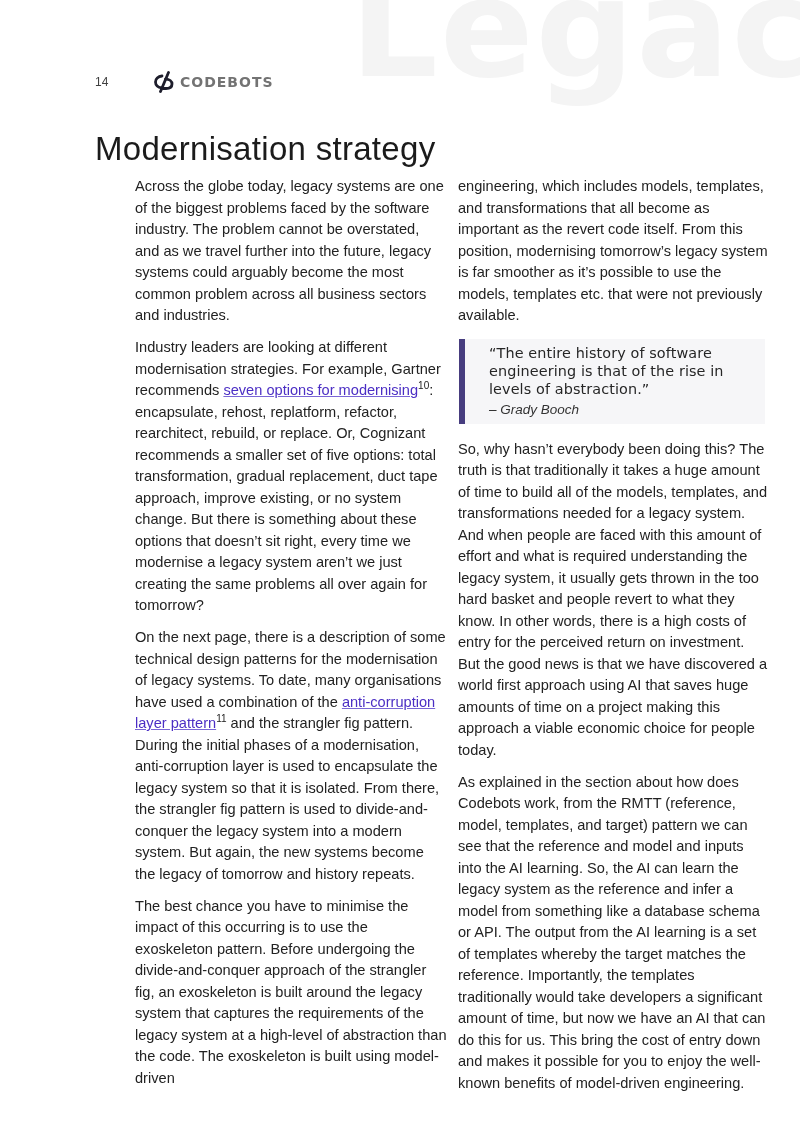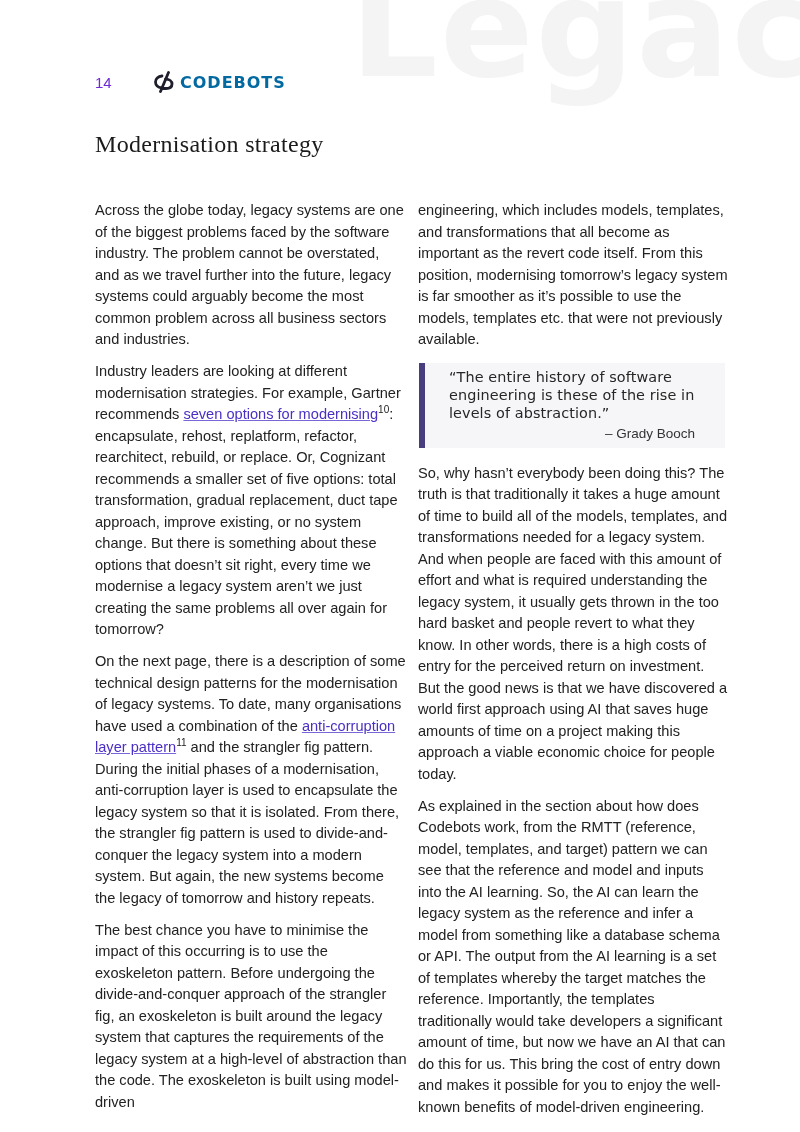--- a/index.html
+++ b/index.html
@@ -7,50 +7,50 @@
     body { position: relative; font-family: "Liberation Sans", "DejaVu Sans", sans-serif; color: #222222; }
 
     .watermark {
       position: absolute; left: 350px; top: -40px;
       font-family: "DejaVu Sans", sans-serif; font-weight: bold;
       font-size: 138px; letter-spacing: 2px;
       color: #f4f4f4; line-height: 1; white-space: nowrap;
     }
 
     .header { position: absolute; left: 95px; top: 72px; height: 20px; display: flex; align-items: center; }
-    .page-number { font-size: 15px; color: #6d28d9; width: 58px; }
+    .page-number { font-size: 12px; color: #404040; width: 58px; }
     .logo { display: flex; align-items: center; gap: 5px; }
     .logo-mark { width: 22px; height: 22px; display: block; }
-    .logo-text { font-family: "DejaVu Sans", sans-serif; font-weight: bold; font-size: 16px; letter-spacing: 1px; color: #0369a1; }
+    .logo-text { font-family: "DejaVu Sans", sans-serif; font-weight: bold; font-size: 14px; letter-spacing: 1px; color: #737373; }
 
     .title {
       position: absolute; left: 95px; top: 131px;
-      font-family: Liberation Serif, serif; font-weight: normal;
-      font-size: 24px; color: #1b1b1b; letter-spacing: 0.3px; line-height: 1.1;
+      font-family: Liberation Sans, sans-serif; font-weight: normal;
+      font-size: 33px; color: #1b1b1b; letter-spacing: 0.3px; line-height: 1.1;
     }
 
-    .col { position: absolute; top: 200px; font-size: 14.6px; line-height: 21.5px; color: #222; }
+    .col { position: absolute; top: 176px; font-size: 14.6px; line-height: 21.5px; color: #222; margin-left: 40px; }
     .col-left { left: 95px; width: 312px; }
     .col-right { left: 418px; width: 312px; }
     .col p { margin-bottom: 10.5px; }
 
     a.link { color: #4b2ec4; text-decoration: underline; text-decoration-color: #7a66d6; text-align: center; }
     sup { font-size: 10px; line-height: 0; vertical-align: 6px; }
 
     .quote {
       position: relative; margin: 12px 0 15px 1px; width: 306px;
       background: #f6f6f8; border-left: 6px solid #473d7f;
       padding: 5px 30px 5px 24px;
     }
     .quote-text {
       font-family: "DejaVu Sans", sans-serif; font-size: 14.4px; line-height: 18px;
       color: #262626; letter-spacing: 0.1px;
     }
     .quote-author {
-      text-align: right; font-size: 13.5px;
+      text-align: left; font-style: italic; font-size: 13.5px;
       line-height: 18px; margin-top: 3px; color: #333; padding-right: 0;
     }
   </style>
 </head>
 <body>
 
 <div class="watermark">Legacy</div>
 
 <div class="header">
   <span class="page-number">14</span>
@@ -69,18 +69,18 @@
 <div class="col col-left">
   <p>Across the globe today, legacy systems are one of the biggest problems faced by the software industry. The problem cannot be overstated, and as we travel further into the future, legacy systems could arguably become the most common problem across all business sectors and industries.</p>
   <p><span>Industry leaders are looking at different modernisation strategies. For example, Gartner recommends </span><a class="link" href="#">seven options for modernising</a><sup>10</sup><span>: encapsulate, rehost, replatform, refactor, rearchitect, rebuild, or replace. Or, Cognizant recommends a smaller set of five options: total transformation, gradual replacement, duct tape approach, improve existing, or no system change. But there is something about these options that doesn’t sit right, every time we modernise a legacy system aren’t we just creating the same problems all over again for tomorrow?</span></p>
   <p><span>On the next page, there is a description of some technical design patterns for the modernisation of legacy systems. To date, many organisations have used a combination of the </span><a class="link" href="#">anti-corruption layer pattern</a><sup>11</sup><span> and the strangler fig pattern. During the initial phases of a modernisation, anti-corruption layer is used to encapsulate the legacy system so that it is isolated. From there, the strangler fig pattern is used to divide-and-conquer the legacy system into a modern system. But again, the new systems become the legacy of tomorrow and history repeats.</span></p>
   <p>The best chance you have to minimise the impact of this occurring is to use the exoskeleton pattern. Before undergoing the divide-and-conquer approach of the strangler fig, an exoskeleton is built around the legacy system that captures the requirements of the legacy system at a high-level of abstraction than the code. The exoskeleton is built using model-driven</p>
 </div>
 
 <div class="col col-right">
   <p>engineering, which includes models, templates, and transformations that all become as important as the revert code itself. From this position, modernising tomorrow’s legacy system is far smoother as it’s possible to use the models, templates etc. that were not previously available.</p>
   <blockquote class="quote">
-    <div class="quote-text"> “The entire history of software engineering is these of the rise in levels of abstraction.”</div>
+    <div class="quote-text"> “The entire history of software engineering is that of the rise in levels of abstraction.”</div>
     <div class="quote-author">– Grady Booch</div>
   </blockquote>
   <p>So, why hasn’t everybody been doing this? The truth is that traditionally it takes a huge amount of time to build all of the models, templates, and transformations needed for a legacy system. And when people are faced with this amount of effort and what is required understanding the legacy system, it usually gets thrown in the too hard basket and people revert to what they know. In other words, there is a high costs of entry for the perceived return on investment. But the good news is that we have discovered a world first approach using AI that saves huge amounts of time on a project making this approach a viable economic choice for people today.</p>
   <p>As explained in the section about how does Codebots work, from the RMTT (reference, model, templates, and target) pattern we can see that the reference and model and inputs into the AI learning. So, the AI can learn the legacy system as the reference and infer a model from something like a database schema or API. The output from the AI learning is a set of templates whereby the target matches the reference. Importantly, the templates traditionally would take developers a significant amount of time, but now we have an AI that can do this for us. This bring the cost of entry down and makes it possible for you to enjoy the well-known benefits of model-driven engineering.</p>
 </div>
 
 </body></html>

